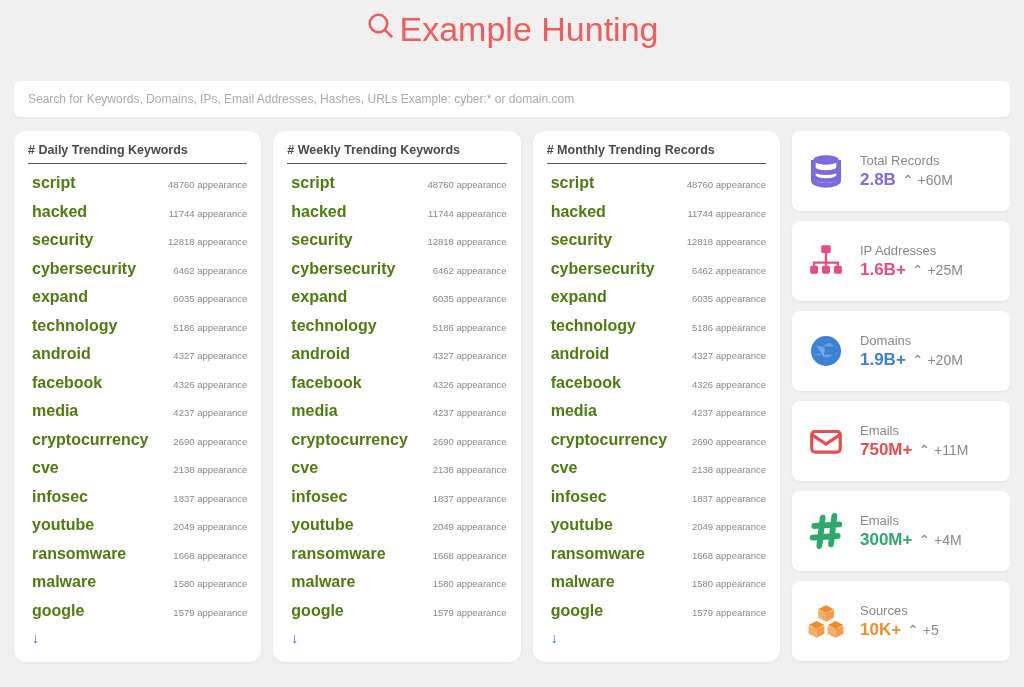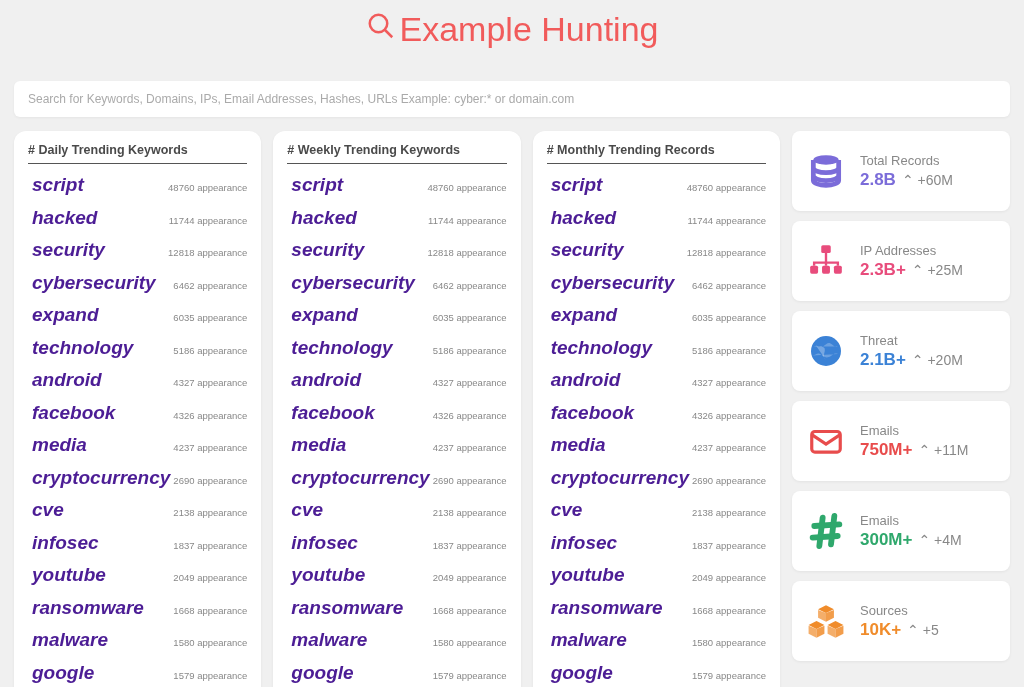--- a/index.html
+++ b/index.html
@@ -64,25 +64,24 @@
   flex-direction: column;
   gap: 10.5px;
   padding-left: 4px;
 }
 .kw-row {
   display: flex;
   justify-content: space-between;
   align-items: baseline;
 }
 .kw-name {
-  color: #4c1d95;
-  font-size: 19px;
+  color: #4d7c0f;
+  font-size: 16px;
   font-weight: 600;
   cursor: pointer;
-  font-style: italic;
 }
 .kw-app {
   color: #888;
   font-size: 9.5px;
 }
 .kw-more {
   color: #2b6cd6;
   font-size: 14px;
   font-weight: bold;
   cursor: pointer;
@@ -381,37 +380,37 @@
             <rect x="9" y="2" width="6" height="5" rx="1"></rect>
             <rect x="2" y="15" width="5" height="5" rx="1"></rect>
             <rect x="9.5" y="15" width="5" height="5" rx="1"></rect>
             <rect x="17" y="15" width="5" height="5" rx="1"></rect>
             <path d="M12 7v4M4.5 15v-2h15v2M12 11v4" stroke="#e84c7c" stroke-width="1.5" fill="none"></path>
           </svg>
         </div>
         <div class="stat-text">
           <div class="stat-label">IP Addresses</div>
           <div class="stat-value c-pink">
-            <span>2.3B+</span>
+            <span>1.6B+</span>
             <span class="stat-delta">⌃ +25M</span>
           </div>
         </div>
       </div>
       <div class="stat-card">
         <div class="stat-icon">
           <svg width="36" height="36" viewBox="0 0 24 24" fill="#3b82d6">
             <circle cx="12" cy="12" r="10"></circle>
             <path d="M4 9c2-1 4 1 6 0s3-3 5-2 3 3 5 2M3 15c2 0 3-2 5-1s3 3 6 2 3-3 6-2" stroke="#fff" stroke-width="0" fill="#fff" opacity="0.25"></path>
             <path d="M5 8c2 2 4 0 6 2 1 3-2 5 1 8" fill="#fff" opacity="0.3"></path>
           </svg>
         </div>
         <div class="stat-text">
-          <div class="stat-label">Threat</div>
+          <div class="stat-label">Domains</div>
           <div class="stat-value c-blue">
-            <span>2.1B+</span>
+            <span>1.9B+</span>
             <span class="stat-delta">⌃ +20M</span>
           </div>
         </div>
       </div>
       <div class="stat-card">
         <div class="stat-icon">
           <svg width="38" height="38" viewBox="0 0 24 24" fill="none" stroke="#e84c4c" stroke-width="2">
             <rect x="3" y="6" width="18" height="13" rx="2"></rect>
             <path d="M3 8l9 6 9-6"></path>
           </svg>

